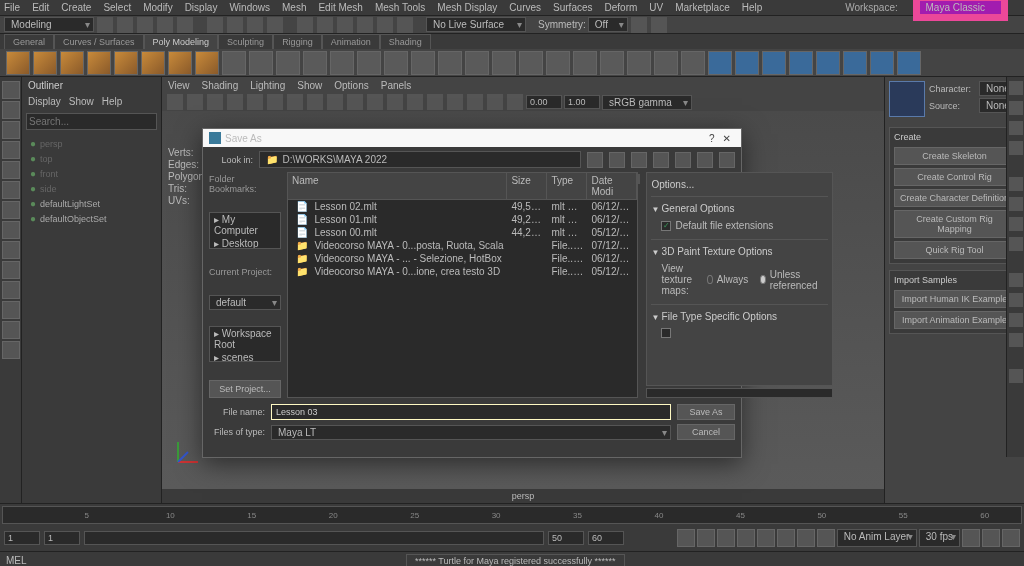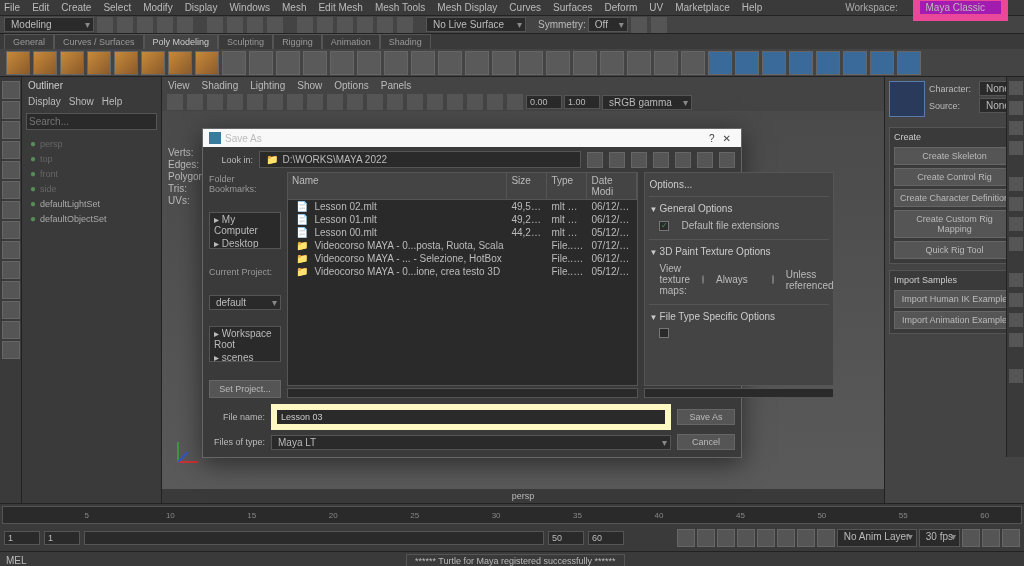--- a/index.html
+++ b/index.html
@@ -68,21 +68,21 @@
 .dlg-look{display:flex;align-items:center;padding:4px 6px;gap:6px}
 .dlg-look .lab{width:44px;text-align:right;font-size:9px}
 .dlg-look .path{flex:1;background:#2a2a2a;border:1px solid #555;padding:2px 6px;font-size:9px;display:flex;align-items:center}
 .dlg-look .path .fold{color:#d4a84a;margin-right:4px}
 .dlg-look .pbtn{width:16px;height:16px;background:#555;border:1px solid #666}
 .dlg-body{display:flex;height:226px;padding:0 6px;gap:6px}
 .dlg-left{width:72px;display:flex;flex-direction:column;gap:16px}
 .dlg-sec-h{font-size:9px;color:#999;padding:2px 0}
 .dlg-list{background:#2a2a2a;border:1px solid #555;flex:1;overflow:hidden;font-size:9px}
 .dlg-list div{padding:1px 4px}
-.dlg-mid{flex:1;display:flex;flex-direction:column}
+.dlg-mid{flex:1;display:flex;flex-direction:row}
 .d-table{background:#2a2a2a;border:1px solid #555;flex:1;font-size:9px;overflow:hidden}
 .d-th{display:flex;background:#444;border-bottom:1px solid #555}
 .d-th span{padding:2px 4px;border-right:1px solid #555}
 .d-th .c1{flex:1}
 .d-th .c2{width:40px}
 .d-th .c3{width:40px}
 .d-th .c4{width:50px}
 .d-tr{display:flex}
 .d-tr span{padding:1px 4px;overflow:hidden;white-space:nowrap;text-overflow:ellipsis}
 .d-tr .c1{flex:1}
@@ -90,29 +90,29 @@
 .d-tr .c3{width:40px}
 .d-tr .c4{width:50px}
 .d-tr .fic{color:#bbb;margin-right:2px}
 .d-tr.folder .fic{color:#d4a84a}
 .dlg-right{width:190px;display:flex;flex-direction:column}
 .opt-box{background:#444;border:1px solid #555;flex:1;padding:4px;font-size:9px}
 .opt-h{padding:2px 0;color:#ccc}
 .opt-sec{margin-top:4px;border-top:1px solid #555;padding-top:4px}
 .opt-sec-h{color:#ccc;padding:2px 0}
 .opt-sec-h::before{content:"▼ ";font-size:8px}
-.opt-row{padding:4px 10px;display:flex;align-items:center;gap:12px}
+.opt-row{padding:4px 10px;display:flex;align-items:center;gap:4px}
 .chk{width:10px;height:10px;background:#2a2a2a;border:1px solid #777}
 .chk.on::after{content:"✓";color:#3a9a5a;font-size:8px;display:block;line-height:8px;text-align:center}
 .rad{width:9px;height:9px;border:1px solid #777;border-radius:50%}
 .rad.on{background:#ccc}
 .dlg-bot{padding:6px 6px}
 .dlg-field{display:flex;align-items:center;gap:6px;margin-bottom:4px}
 .dlg-field .lab{width:56px;text-align:right;font-size:9px}
-.dlg-field input{flex:1;background:#2a2a2a;border:6px solid #fef9c3;padding:2px 4px;color:#ccc;font-size:9px}
+.dlg-field input{flex:1;background:#2a2a2a;border:1px solid #fef9c3;padding:2px 4px;color:#ccc;font-size:9px}
 .dlg-field button{width:58px;background:#555;border:1px solid #666;padding:2px;font-size:9px;cursor:pointer}
 .hscroll{height:10px;background:#2a2a2a;border:1px solid #555;margin-top:2px}
 .rtoolbar{position:absolute;right:0;top:77px;width:18px;height:380px;background:#3a3a3a;display:flex;flex-direction:column;gap:6px;padding:4px 0;align-items:center;border-left:1px solid #222}
 .rt-ic{width:14px;height:14px;background:#555}
 .rt-s{height:10px}
 </style>
 </head>
 <body>
 
 <div class="topbar" id="topbar">

